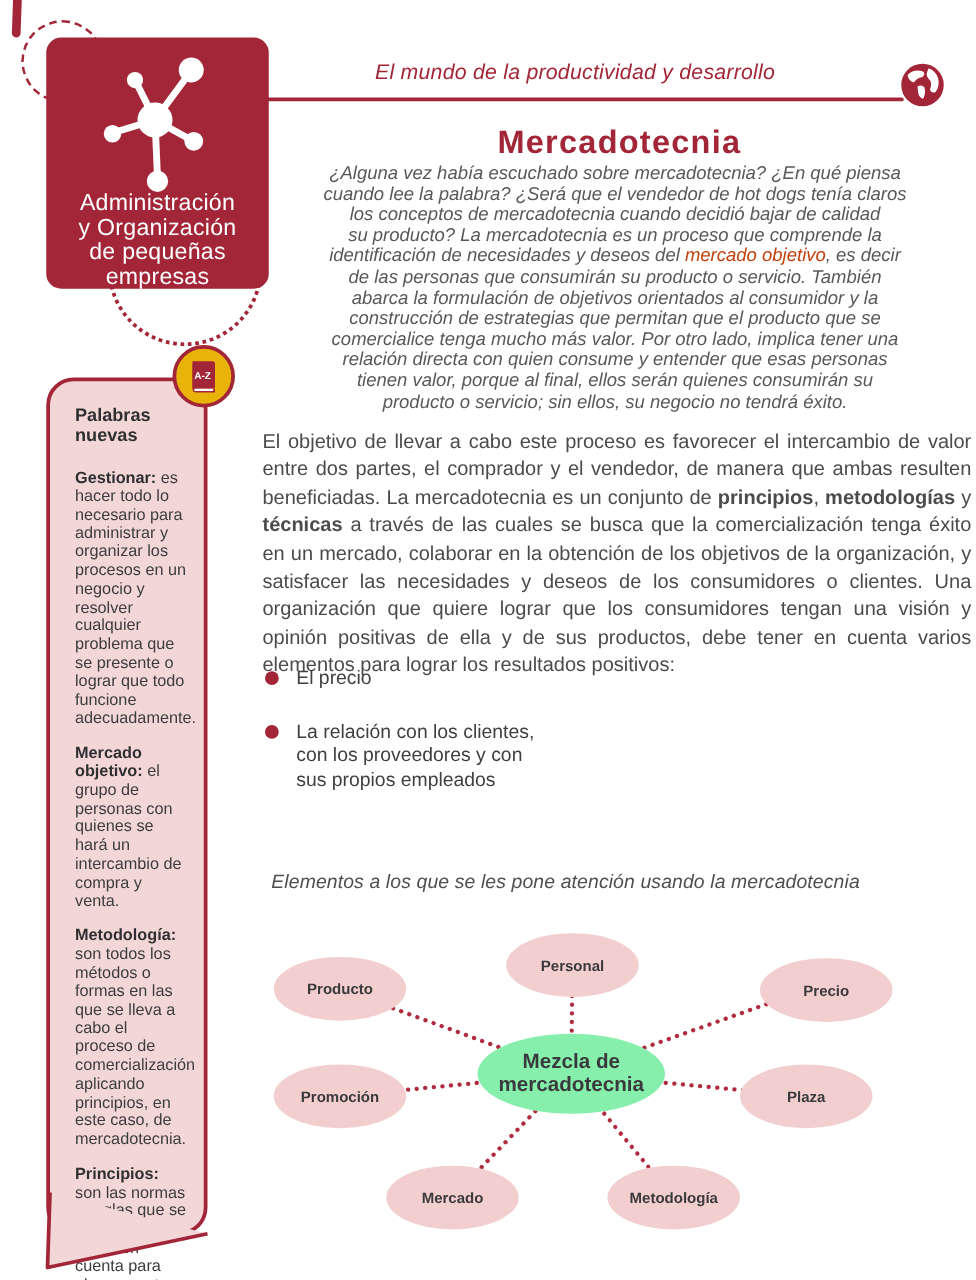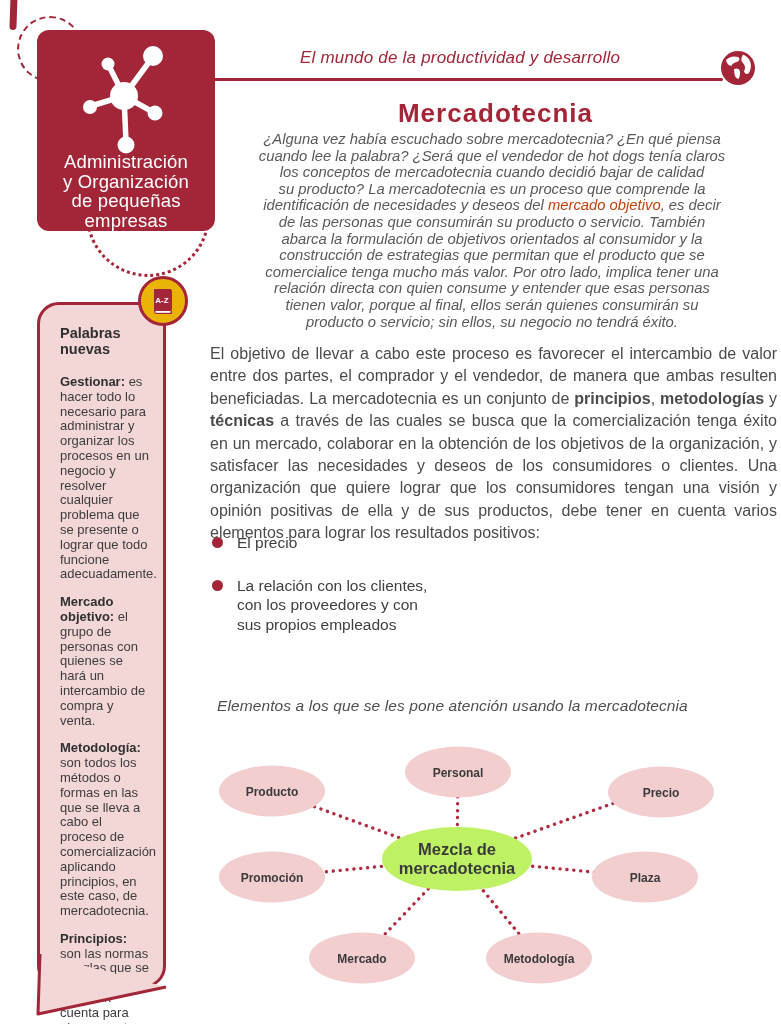--- a/index.html
+++ b/index.html
@@ -56,21 +56,21 @@
     position:absolute;left:217px;top:697px;margin:0;font-style:italic;color:#4F4F51;
     font-size:15.5px;letter-spacing:.1px;
   }
   
   .diagram{position:absolute;left:210px;top:735px;width:571px;height:280px;}
   .connectors{position:absolute;left:0;top:0;}
   .node{
     position:absolute;display:flex;align-items:center;justify-content:center;border-radius:50%;
     font-weight:700;color:#3A3A3C;transform:translate(-50%,-50%);text-align:center;
   }
-  .node.center{left:247px;top:124px;width:150px;height:64px;background:#bef264;font-size:16.5px;line-height:1.18;padding:0 14px;box-sizing:border-box;}
+  .node.center{left:247px;top:124px;width:150px;height:64px;background:#86efac;font-size:16.5px;line-height:1.18;padding:0 14px;box-sizing:border-box;}
   .nodes div{width:106px;height:51px;background:#F2CECE;font-size:12px;}
   .nodes div:nth-of-type(1){left:62px;top:56px;}
   .nodes div:nth-of-type(2){left:248px;top:37px;}
   .nodes div:nth-of-type(3){left:451px;top:57px;}
   .nodes div:nth-of-type(4){left:62px;top:142px;}
   .nodes div:nth-of-type(5){left:435px;top:142px;}
   .nodes div:nth-of-type(6){left:152px;top:223px;}
   .nodes div:nth-of-type(7){left:329px;top:223px;}
   
   .vocab{

